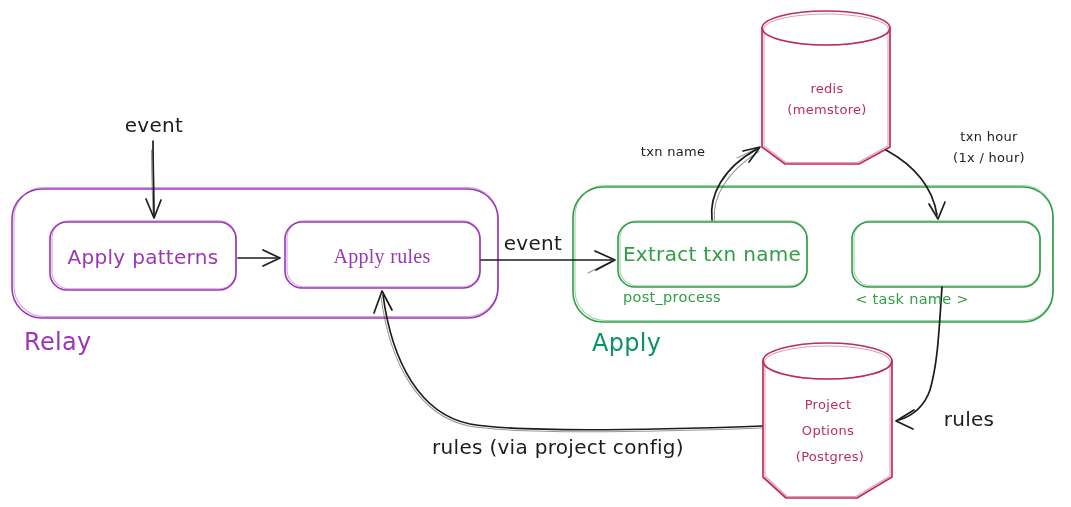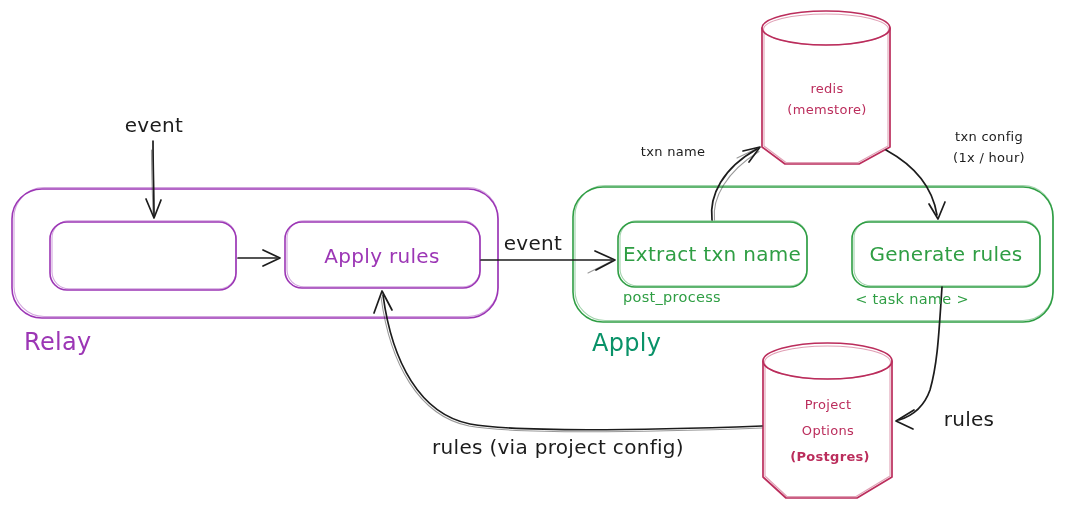--- a/index.html
+++ b/index.html
@@ -124,39 +124,39 @@
 
     <g>
       <path class="st ink-st" d="M762 426 C650 430 520 433 470 424 C420 414 392 362 383 295"></path>
       <path class="st ink-st ghost" d="M762 428 C650 432 520 435 469 426 C419 416 390 364 381 297"></path>
       <path class="st ink-st" d="M374 313 L382 291 L392 310"></path>
     </g>
   </svg>
 
   <div class="lbl ink s17" style="left:154px;top:125px;">event</div>
 
-  <div class="lbl purple s17" style="left:382px;top:256px;">Apply rules</div>
+  <div class="lbl purple s17" style="left:143px;top:257px;">Apply patterns</div>
+  <div class="lbl purple s17" style="left:382px;top:256px;font-family:Liberation Serif, serif;">Apply rules</div>
   <div class="lbl left purple s19" style="left:24px;top:342px;">Relay</div>
 
   <div class="lbl ink s17" style="left:533px;top:243px;">event</div>
 
   <div class="lbl green s17" style="left:712px;top:254px;">Extract txn name</div>
   <div class="lbl left green s14" style="left:623px;top:297px;">post_process</div>
 
-  <div class="lbl green s17" style="left:946px;top:254px;">Generate rules</div>
   <div class="lbl green s14" style="left:912px;top:299px;">&lt; task name &gt;</div>
   <div class="lbl left teal s19" style="left:592px;top:343px;">Apply</div>
 
   <div class="lbl crimson s16" style="left:827px;top:89px;">redis</div>
   <div class="lbl crimson s16" style="left:827px;top:110px;">(memstore)</div>
 
   <div class="lbl ink s16" style="left:673px;top:152px;">txn name</div>
-  <div class="lbl ink s16" style="left:989px;top:137px;">txn config</div>
+  <div class="lbl ink s16" style="left:989px;top:137px;">txn hour</div>
   <div class="lbl ink s16" style="left:989px;top:158px;">(1x / hour)</div>
 
   <div class="lbl ink s17" style="left:969px;top:397px;margin-top:22px;">rules</div>
   <div class="lbl ink s17" style="left:558px;top:447px;">rules (via project config)</div>
 
   <div class="lbl crimson s16" style="left:828px;top:405px;">Project</div>
   <div class="lbl crimson s16" style="left:828px;top:431px;">Options</div>
-  <div class="lbl crimson s16" style="left:830px;top:457px;font-weight:bold;">(Postgres)</div>
+  <div class="lbl crimson s16" style="left:830px;top:457px;">(Postgres)</div>
 
 </div>
 
 </body></html>

